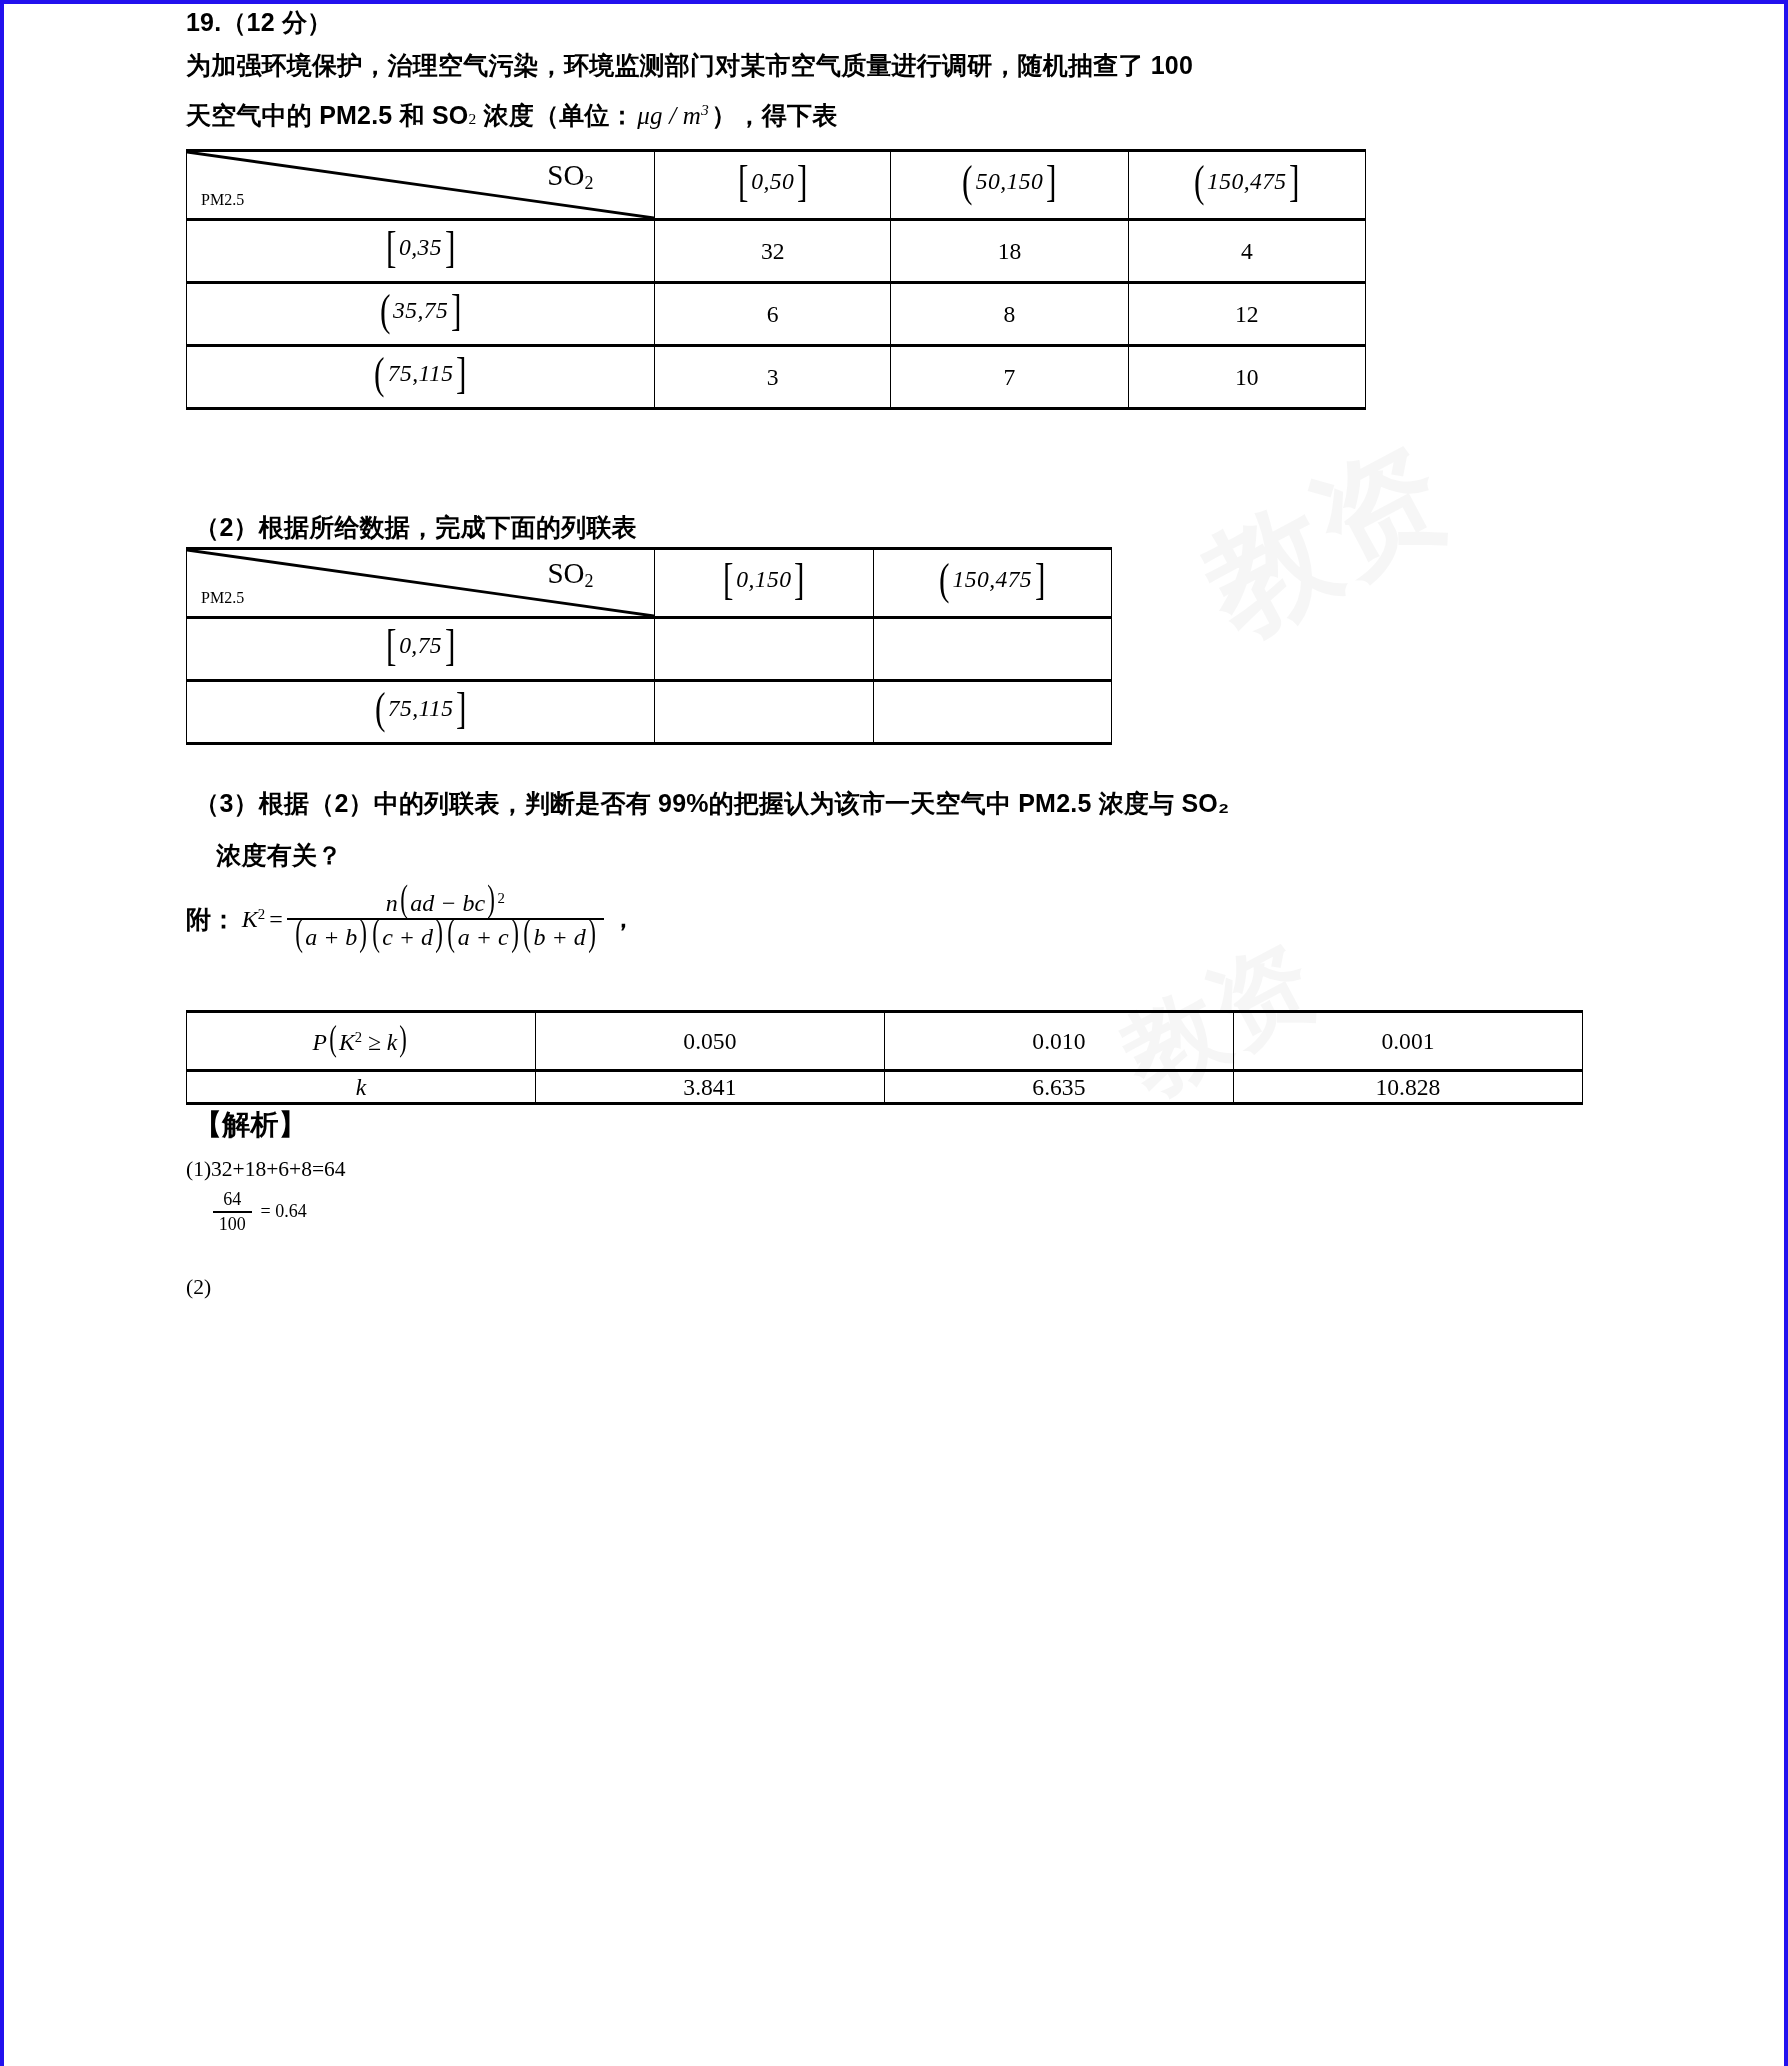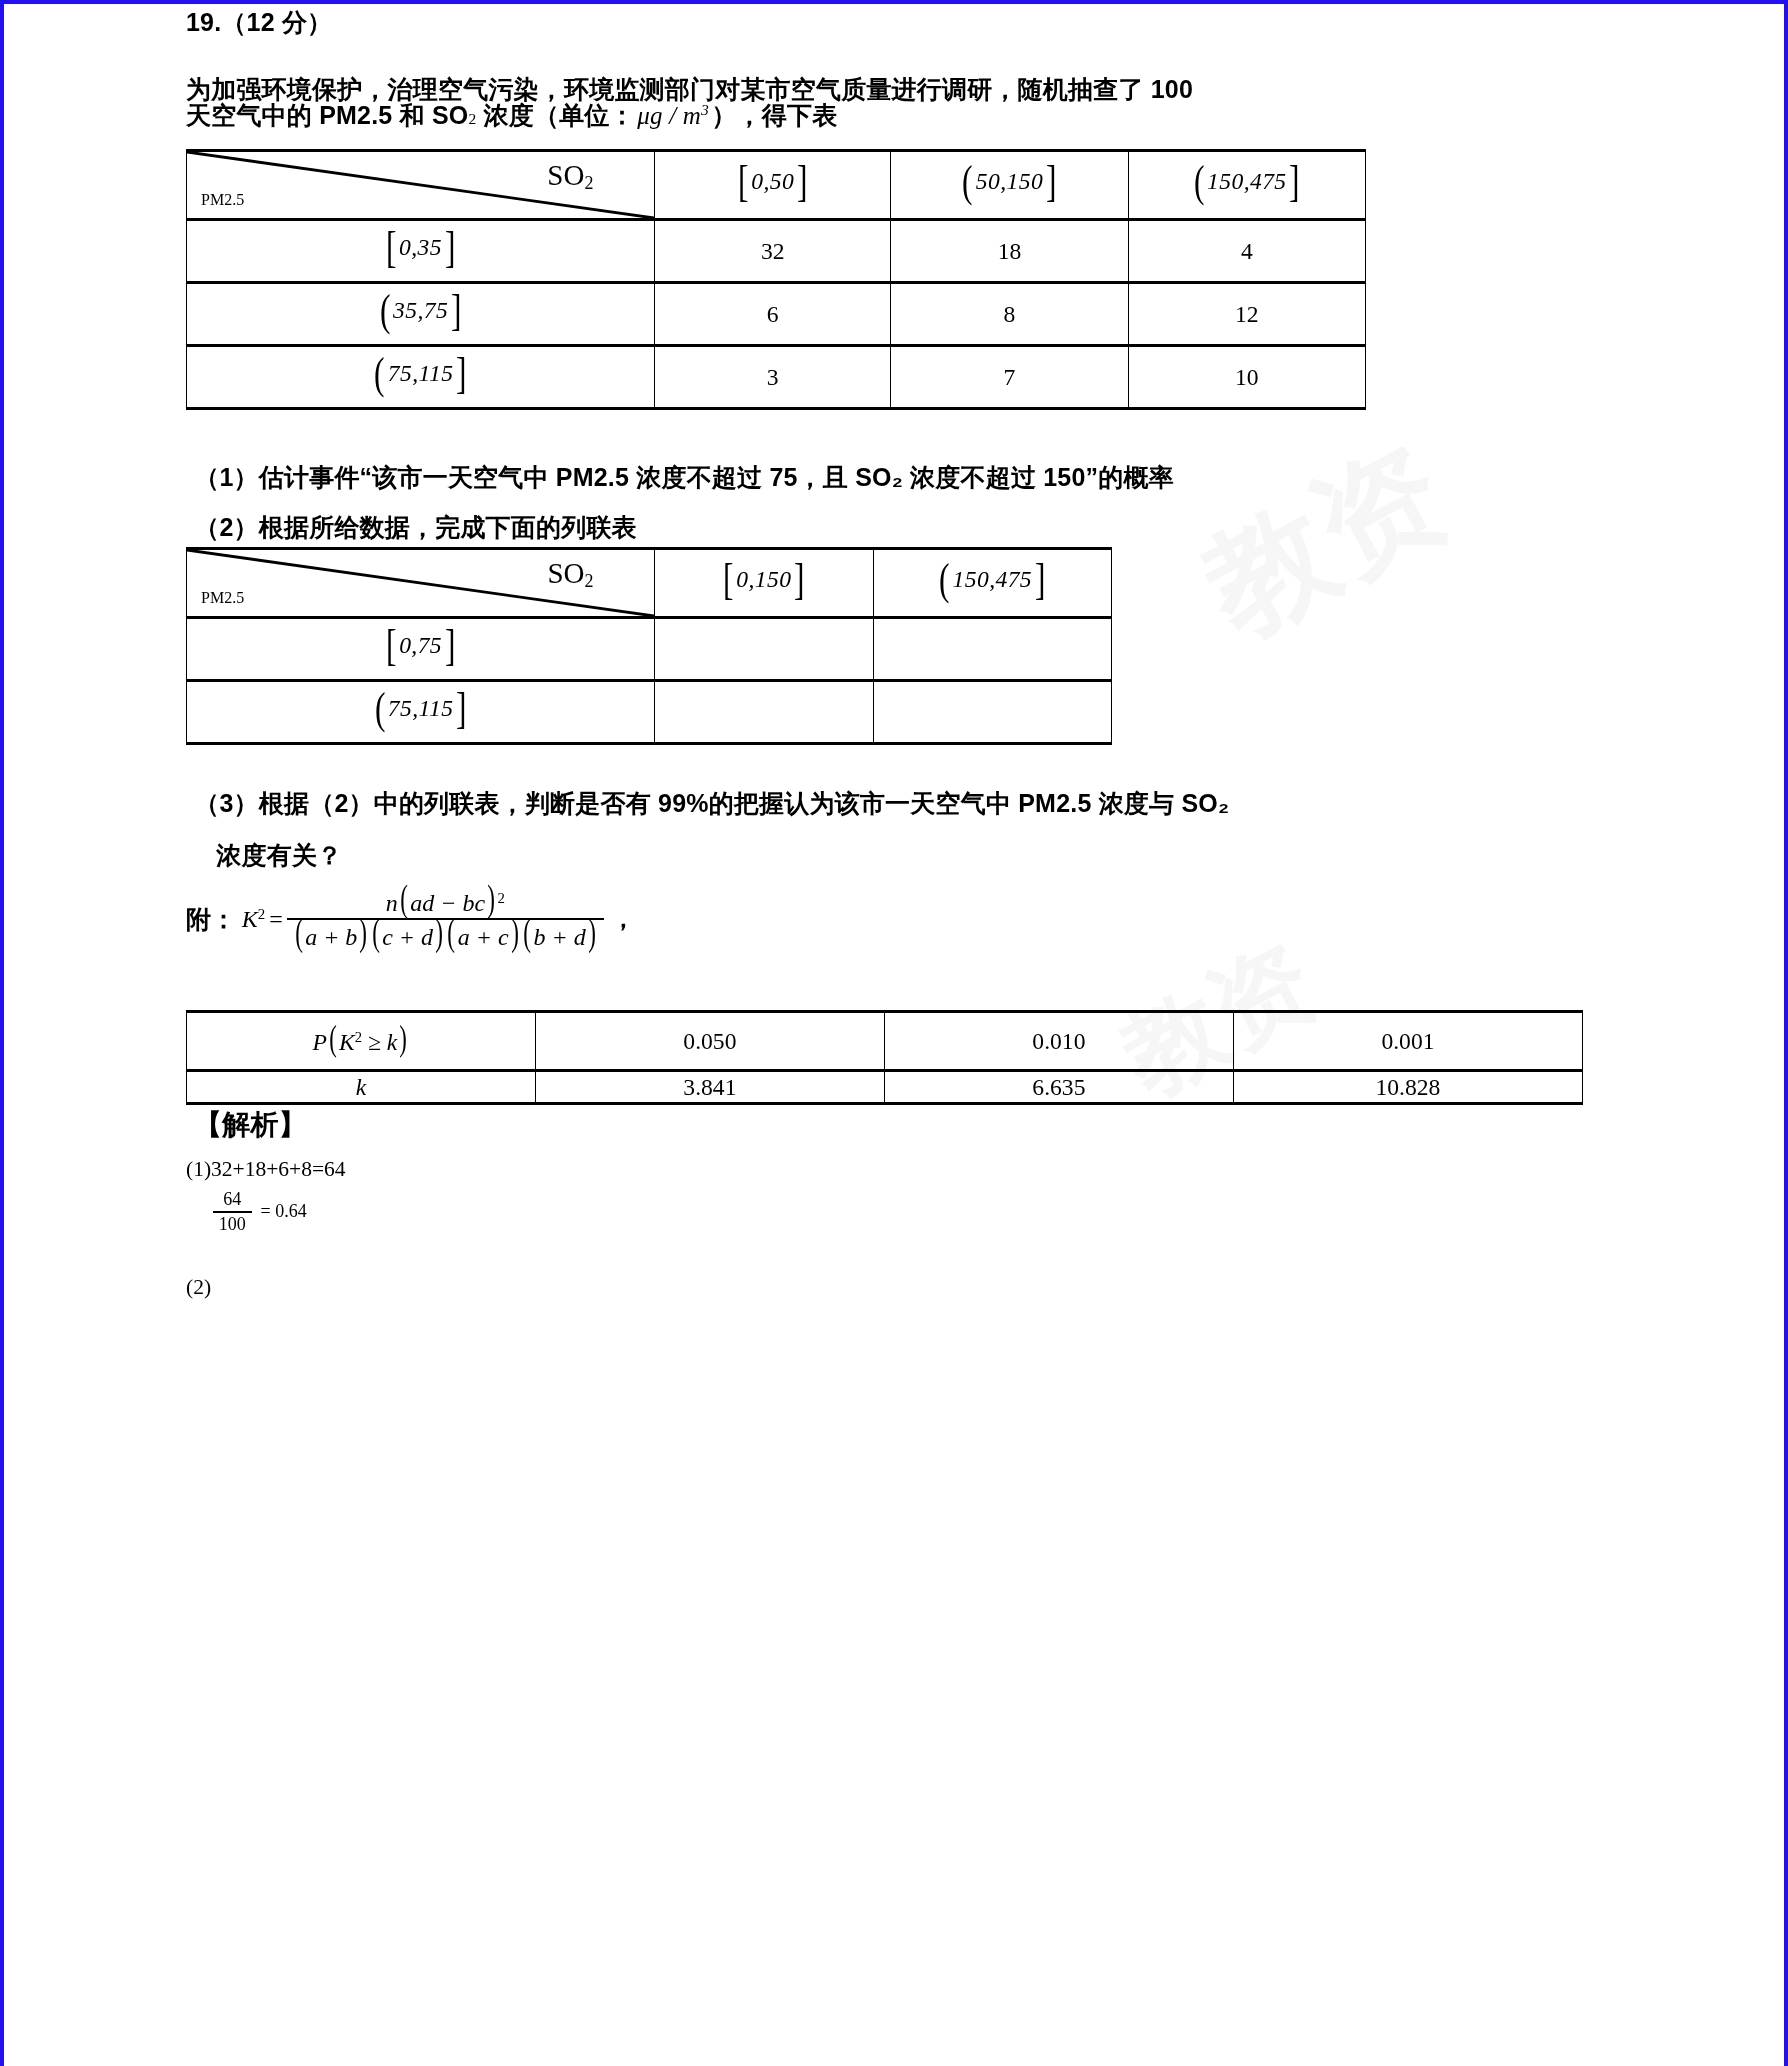--- a/index.html
+++ b/index.html
@@ -135,21 +135,21 @@
 <body>
 
 <div id="page" style="border-color: rgb(34, 17, 238);">
   <div class="wm" style="left:1198px;top:455px;">教资</div>
   <div class="wm" style="left:1116px;top:950px;font-size:99px;">教资</div>
 
   <div id="inner">
 
     <div class="abs line cjk" style="left:0;top:5.8px;">19.（12 分）</div>
 
-    <div class="abs line cjk" style="left:0;top:49px;margin-top:24px;">为加强环境保护，治理空气污染，环境监测部门对某市空气质量进行调研，随机抽查了 100</div>
+    <div class="abs line cjk" style="left:0;top:49px;">为加强环境保护，治理空气污染，环境监测部门对某市空气质量进行调研，随机抽查了 100</div>
 
     <div class="abs line cjk" style="left:0;top:98px;display:flex;align-items:baseline;">
       <span>天空气中的 PM2.5 和 SO</span><sub class="num" style="font-weight:400;">2</sub>&nbsp;<span>浓度（单位：</span>
       <span class="it" style="font-weight:400;padding:0 2.5px;">
         <span>μg / m</span><sup>3</sup>
       </span>
       <span>），得下表</span>
     </div>
 
     <table class="grid" style="left:0;top:145px;width:1180px;">
@@ -216,21 +216,20 @@
                 <span class="br">]</span>
               </span>
         </td>
         <td class="thick-t thick-b">3</td>
         <td class="thick-t thick-b">7</td>
         <td class="thick-t thick-b">10</td>
       </tr>
     </tbody>
       </table>
 
-    <div class="abs line cjk" style="left:8.3px;top:461px;">（1）估计事件“该市一天空气中 PM2.5 浓度不超过 75，且 SO₂ 浓度不超过 150”的概率</div>
 
     <div class="abs line cjk" style="left:8.3px;top:511px;">（2）根据所给数据，完成下面的列联表</div>
 
     <table class="grid" style="left:0;top:543px;width:926px;">
       <tbody>
           <tr>
         <td class="diag thick-t" style="width:469px;height:66px;">
           <svg class="dline" viewBox="0 0 1135 160" preserveAspectRatio="none">
             <line x1="0" y1="0" x2="1135" y2="160" stroke="#000" stroke-width="7"></line>
           </svg>

